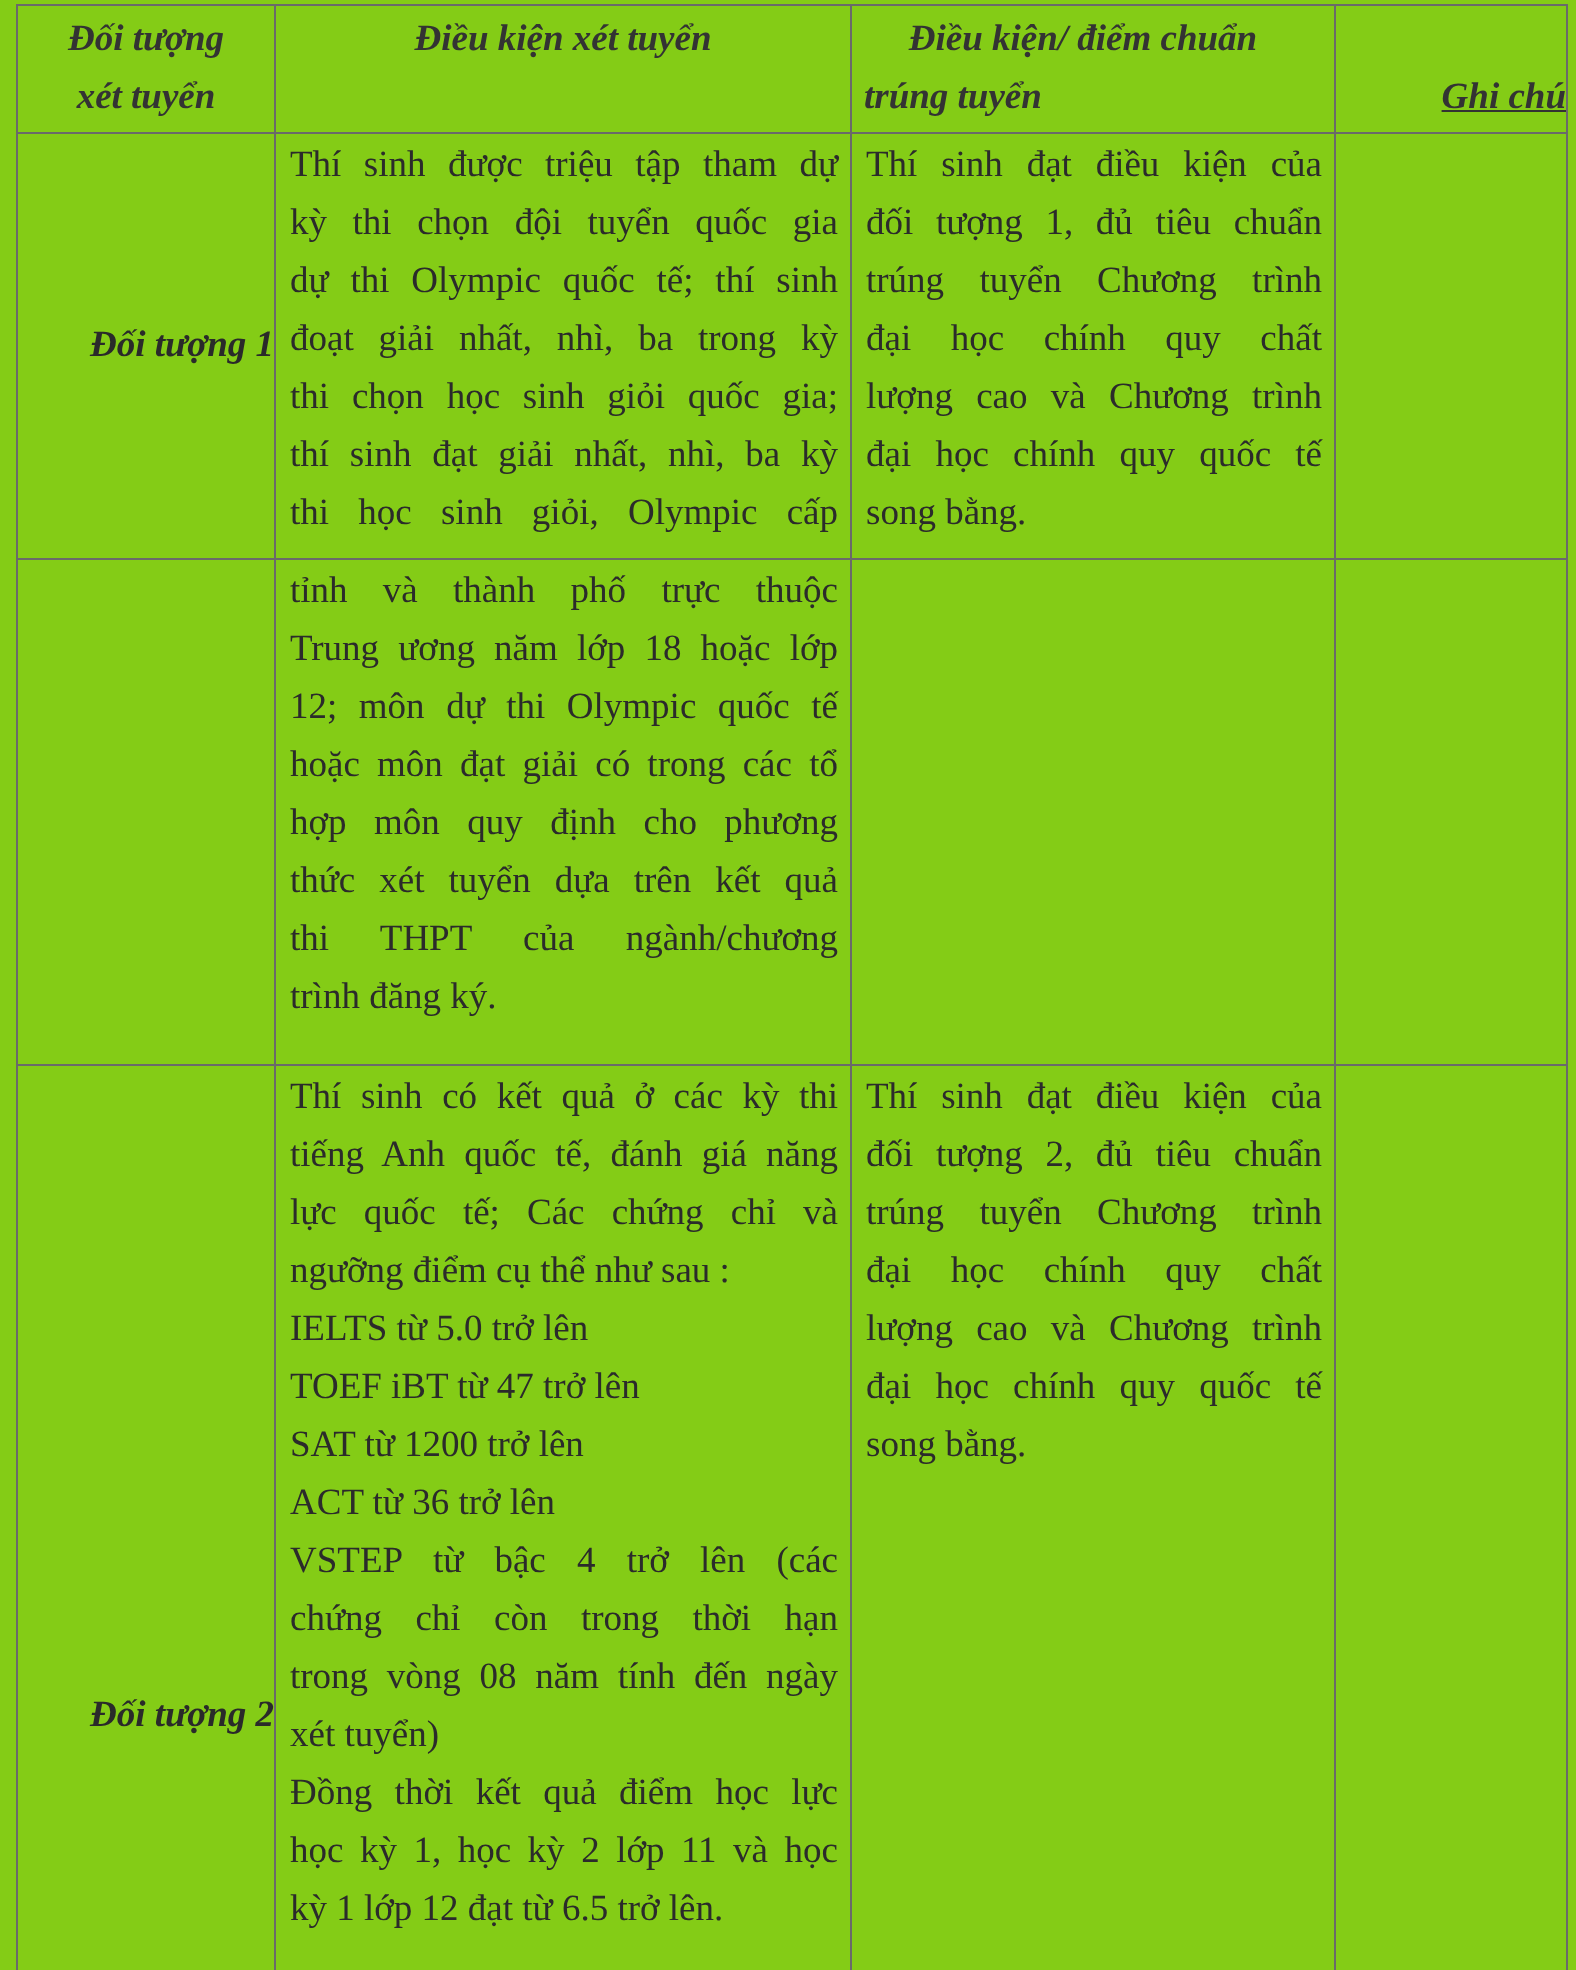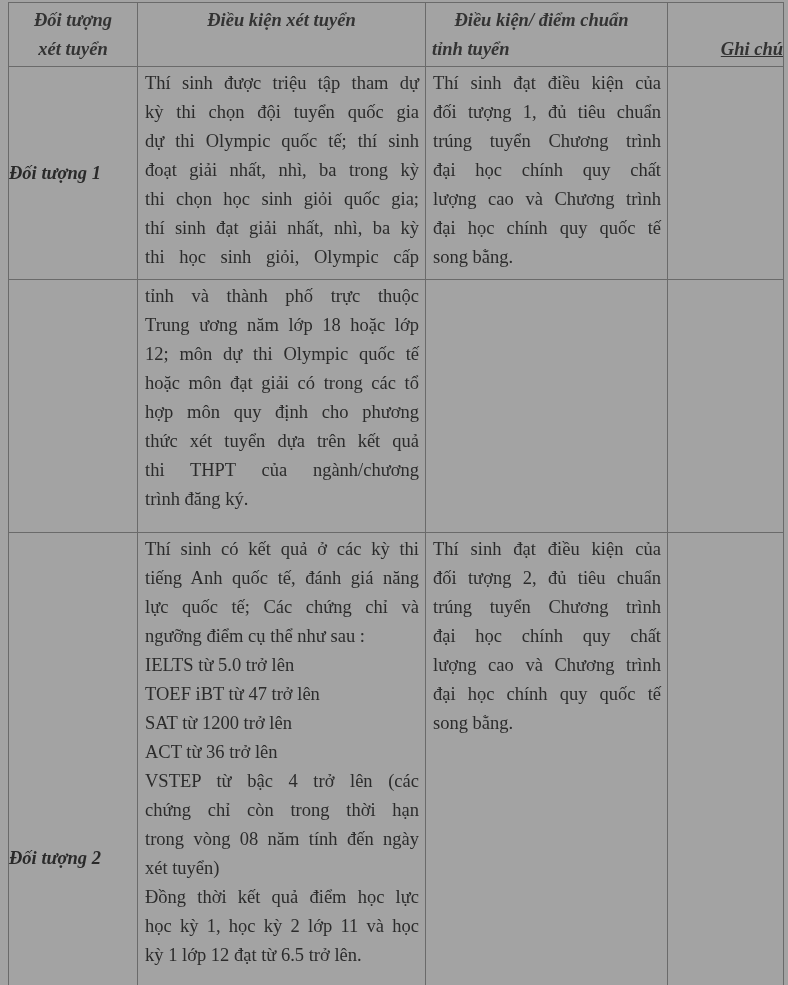--- a/index.html
+++ b/index.html
@@ -12,21 +12,21 @@
       height: 985px;
       overflow: hidden;
       position: relative;
       font-family: "Liberation Serif", "DejaVu Serif", serif;
       color: #2b2b2b;
     }
     .page {
       position: absolute;
       left: 0; top: 0;
       width: 788px; height: 985px;
-      background: #a3a3a3;
+      background: #84cc16;
     }
     table.admission {
       position: absolute;
       left: 8px;
       top: 2px;
       border-collapse: collapse;
       table-layout: fixed;
       width: 775px;
     }
     table.admission td, table.admission th {
@@ -51,21 +51,21 @@
     }
     .hdr .h1 { text-align: center; padding-top: 3px; }
     .hdr .h2 { text-align: center; padding-top: 3px; }
     .hdr .h3 { text-align: left; padding: 3px 16px 0 6px; margin-left: 11px; }
     .hdr .h4 { text-align: right; vertical-align: bottom; padding-bottom: 2px; text-decoration: underline; }
     .hdr .h3 span { display: block; }
     .hdr .h3 .l1 { text-align: center; }
 
     .label-cell {
       vertical-align: middle !important;
-      text-align: left;
+      text-align: right;
       font-style: italic;
       font-weight: bold;
       color: #2a2a2a;
       border-radius: 18px;
     }
     .text-cell {
       padding: 2px 6px 4px 7px !important;
       text-align: justify;
       margin-top: 24px;
     }
@@ -95,21 +95,21 @@
         <tr class="hdr">
       <th class="h1">
         <span style="display:block">Đối tượng</span>
         <span style="display:block">xét tuyển</span>
       </th>
       <th class="h2">
         <span>Điều kiện xét tuyển</span>
       </th>
       <th class="h3">
         <span class="l1">Điều kiện/ điểm chuẩn</span>
-        <span>tỉnh tuyển</span>
+        <span>trúng tuyển</span>
       </th>
       <th class="h4">
         <span>Ghi chú</span>
       </th>
     </tr>
 
     <tr class="r1">
       <td class="label-cell">
         <span>Đối tượng 1</span>
       </td>

